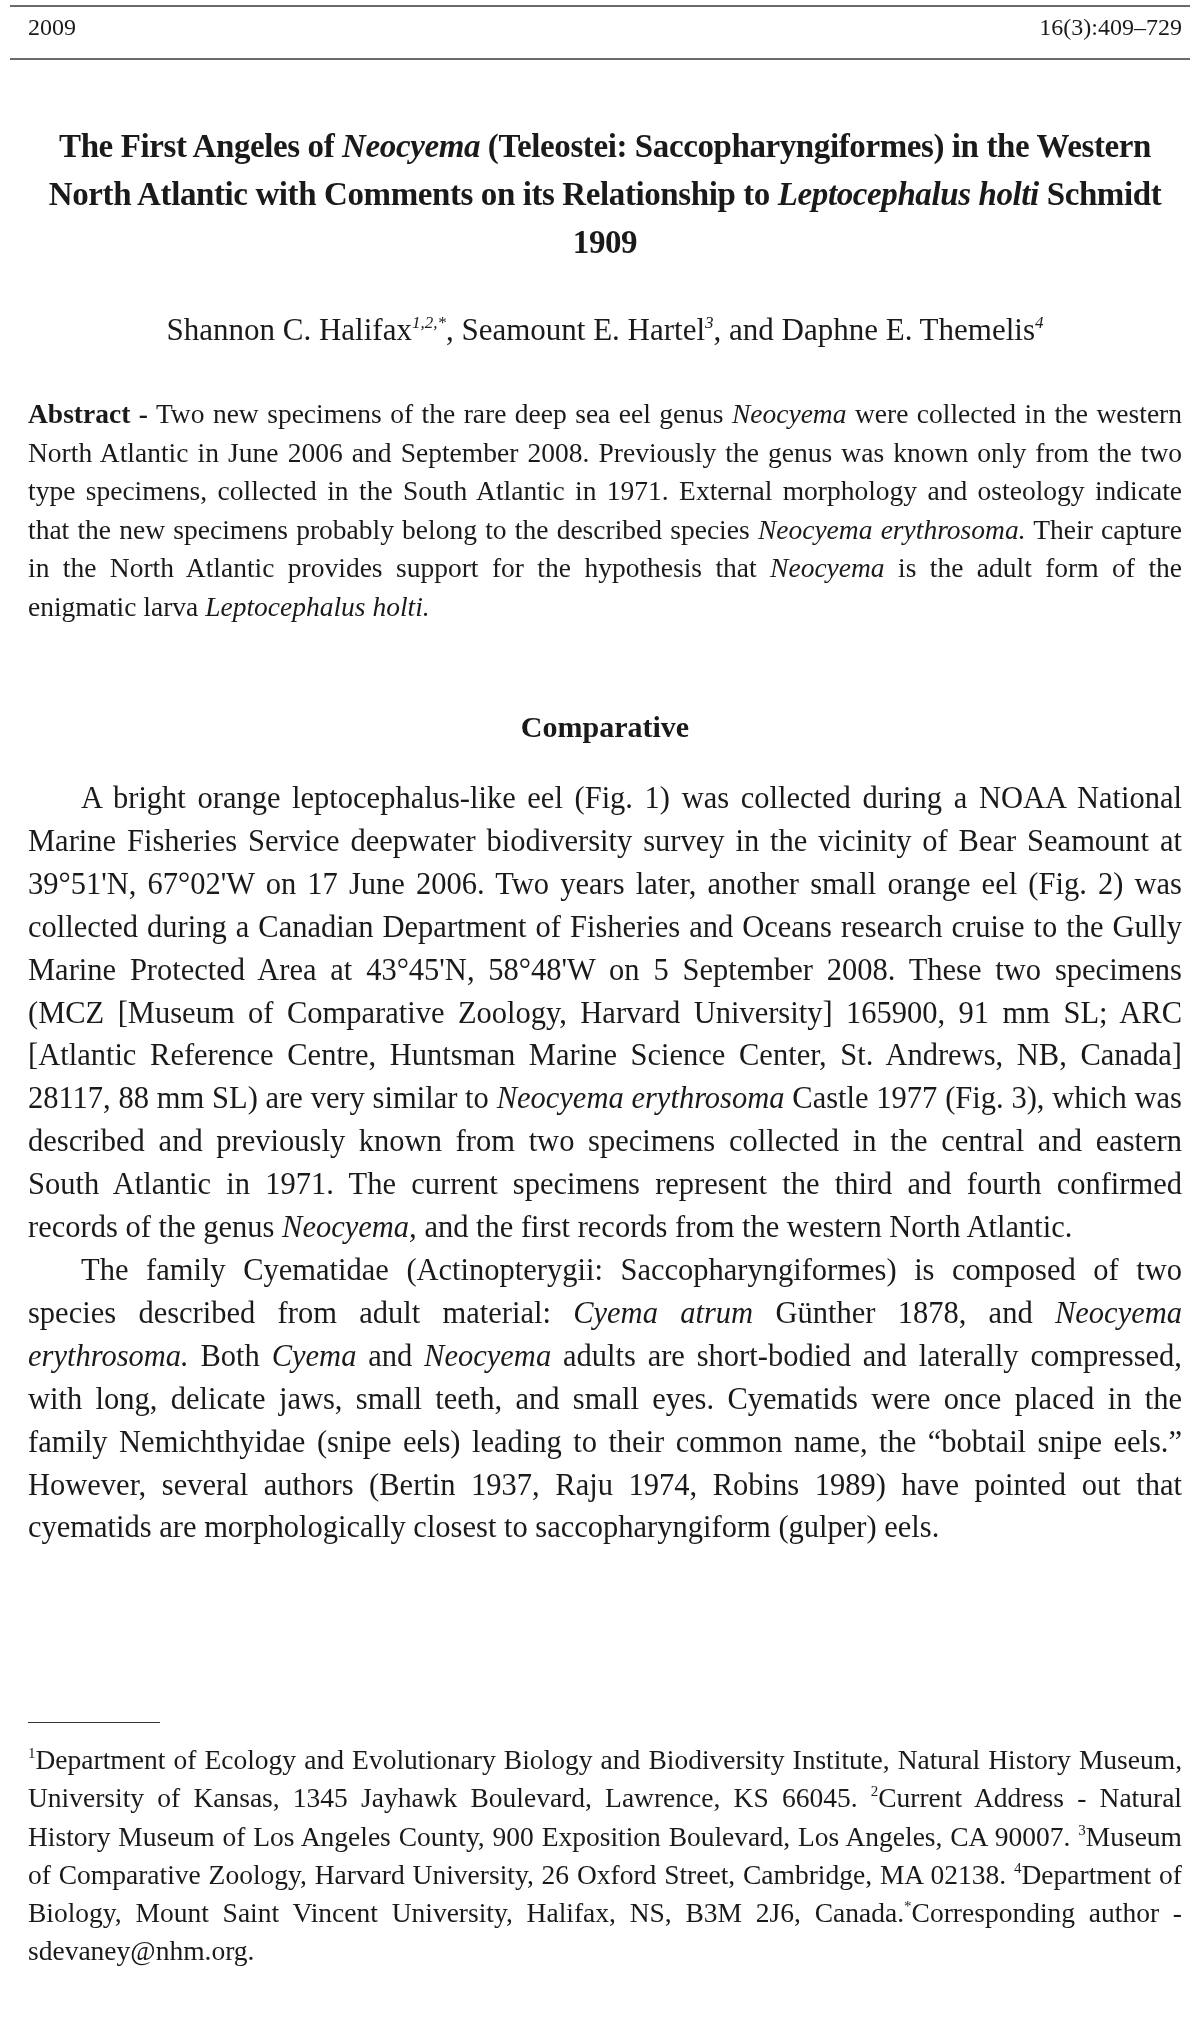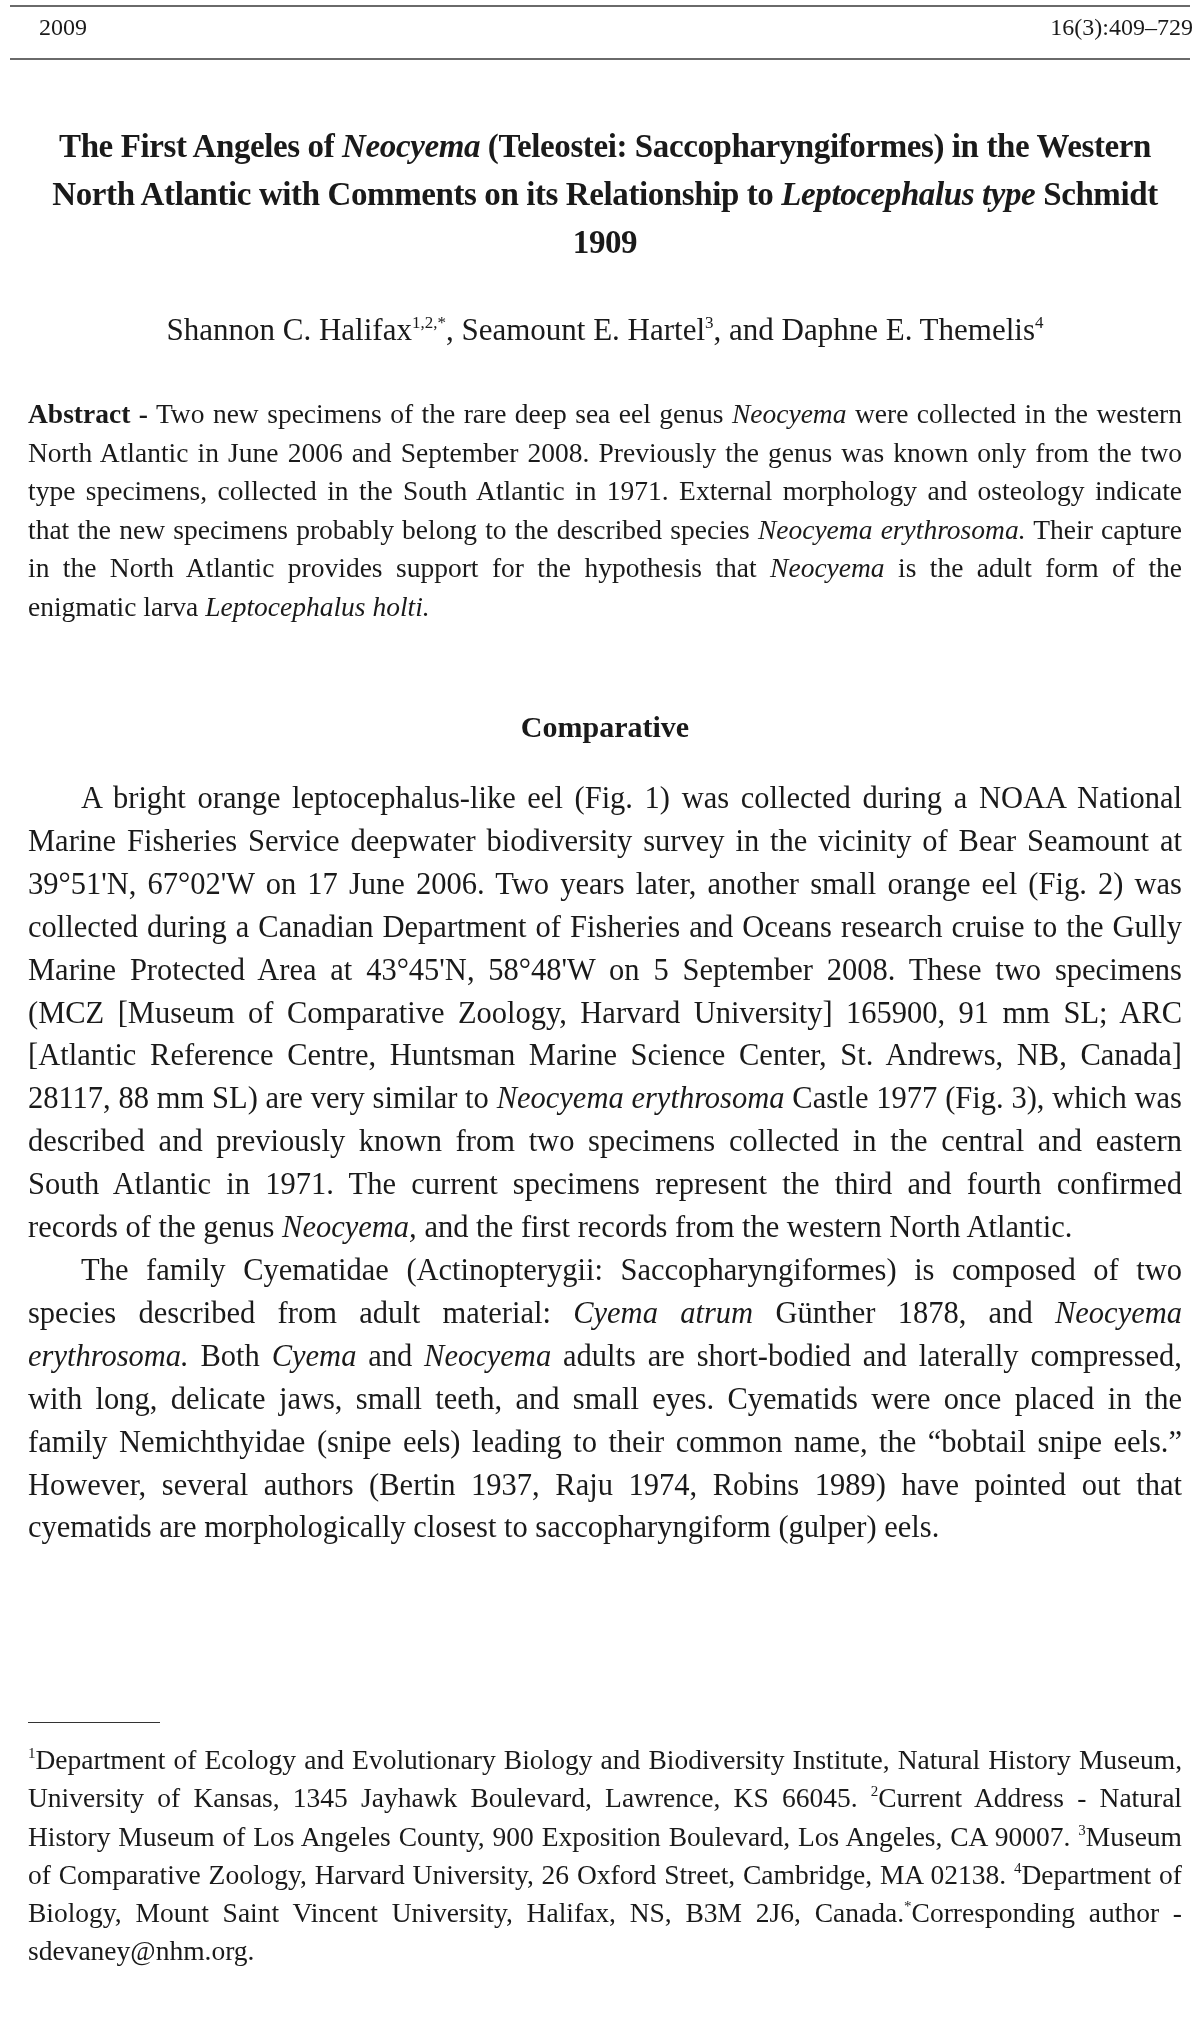--- a/index.html
+++ b/index.html
@@ -1,29 +1,29 @@
 <!DOCTYPE html>
 <html><head>
 <meta charset="utf-8">
 <style>
   html, body { margin: 0; padding: 0; background: #ffffff; }
   body { width: 1200px; height: 2021px; position: relative; overflow: hidden;
          font-family: "Liberation Serif", "DejaVu Serif", serif; color: #1a1a1a; }
   .page { position: absolute; left: 28px; width: 1154px; top: 0; }
   .rule-top { position: absolute; left: 10px; width: 1180px; top: 5px; height: 0; border-top: 2px solid #6a6a6a; }
   .rule-bottom { position: absolute; left: 10px; width: 1180px; top: 58px; height: 0; border-top: 2px solid #6a6a6a; }
-  .running-head { position: absolute; top: 14px; left: 0; width: 1154px; height: 36px; font-size: 24px; margin-left: 11px; }
+  .running-head { position: absolute; top: 14px; left: 0; width: 1154px; height: 36px; font-size: 24px; }
   .rh-year { position: absolute; left: 0; top: 0; }
   .rh-journal { position: absolute; left: 0; width: 100%; text-align: center; top: 2px; font-style: italic; letter-spacing: -0.3px; }
   .rh-pages { position: absolute; right: 0; top: 0; }
   .title { position: absolute; top: 122px; left: 0; width: 1154px; text-align: center;
            font-weight: bold; font-size: 33px; line-height: 48px; letter-spacing: -0.4px; }
   .title i { font-style: italic; }
   .authors { position: absolute; top: 312px; left: 0; width: 1154px; text-align: center; font-size: 31px; }
-  .authors sup { font-size: 17px; vertical-align: 12px; line-height: 0; }
+  .authors sup { font-size: 17px; vertical-align: 12px; line-height: 0; font-style: italic; }
   .abstract { position: absolute; top: 395px; left: 0; width: 1154px; font-size: 27.5px;
               line-height: 38.6px; text-align: justify; }
   .abstract b { font-weight: bold; margin-top: 23px; }
   .heading { position: absolute; top: 710px; left: 0; width: 1154px; text-align: center;
              font-weight: bold; font-size: 30px; }
   .body { position: absolute; top: 777px; left: 0; width: 1154px; font-size: 30.5px;
           line-height: 42.9px; text-align: justify; }
   .body p { margin: 0; text-indent: 53px; }
   .fn-rule { position: absolute; left: 28px; top: 1722px; width: 132px; height: 0; border-top: 1.5px solid #333; }
   .footnotes { position: absolute; top: 1741px; left: 0; width: 1154px; font-size: 27.5px;
@@ -37,21 +37,21 @@
 <div class="rule-top"></div>
 <div class="page">
   <div class="running-head">
     <span class="rh-year">2009</span>
     <span class="rh-pages">16(3):409–729</span>
   </div>
 </div>
 <div class="rule-bottom"></div>
 
 <div class="page">
-  <div class="title"><span>The First Angeles of </span><i>Neocyema</i><span> (Teleostei: Saccopharyngiformes) in the Western North Atlantic with Comments on its Relationship to </span><i>Leptocephalus type</i><span> Schmidt 1909</span></div>
+  <div class="title"><span>The First Angeles of </span><i>Neocyema</i><span> (Teleostei: Saccopharyngiformes) in the Western North Atlantic with Comments on its Relationship to </span><i>Leptocephalus holti</i><span> Schmidt 1909</span></div>
 
   <div class="authors"><span>Shannon C. Halifax</span><sup>1,2,*</sup><span>, </span><span>Seamount E. Hartel</span><sup>3</sup><span>, and </span><span>Daphne E. Themelis</span><sup>4</sup></div>
 
   <div class="abstract"><b>Abstract -</b><span> Two new specimens of the rare deep sea eel genus </span><i>Neocyema</i><span> were collected in the western North Atlantic in June 2006 and September 2008. Previously the genus was known only from the two type specimens, collected in the South Atlantic in 1971. External morphology and osteology indicate that the new specimens probably belong to the described species </span><i>Neocyema erythrosoma.</i><span> Their capture in the North Atlantic provides support for the hypothesis that </span><i>Neocyema</i><span> is the adult form of the enigmatic larva </span><i>Leptocephalus holti.</i></div>
 
   <div class="heading">Comparative</div>
 
   <div class="body">
     <p><span>A bright orange leptocephalus-like eel (Fig. 1) was collected during a NOAA National Marine Fisheries Service deepwater biodiversity survey in the vicinity of Bear Seamount at 39°51'N, 67°02'W on 17 June 2006. Two years later, another small orange eel (Fig. 2) was collected during a Canadian Department of Fisheries and Oceans research cruise to the Gully Marine Protected Area at 43°45'N, 58°48'W on 5 September 2008. These two specimens (MCZ [Museum of Comparative Zoology, Harvard University] 165900, 91 mm SL; ARC [Atlantic Reference Centre, Huntsman Marine Science Center, St. Andrews, NB, Canada] 28117, 88 mm SL) are very similar to </span><i>Neocyema erythrosoma</i><span> Castle 1977 (Fig. 3), which was described and previously known from two specimens collected in the central and eastern South Atlantic in 1971. The current specimens represent the third and fourth confirmed records of the genus </span><i>Neocyema,</i><span> and the first records from the western North Atlantic.</span></p>
     <p><span>The family Cyematidae (Actinopterygii: Saccopharyngiformes) is composed of two species described from adult material: </span><i>Cyema atrum</i><span> Günther 1878, and </span><i>Neocyema erythrosoma.</i><span> Both </span><i>Cyema</i><span> and </span><i>Neocyema</i><span> adults are short-bodied and laterally compressed, with long, delicate jaws, small teeth, and small eyes. Cyematids were once placed in the family Nemichthyidae (snipe eels) leading to their common name, the “bobtail snipe eels.” However, several authors (Bertin 1937, Raju 1974, Robins 1989) have pointed out that cyematids are morphologically closest to saccopharyngiform (gulper) eels.</span></p>

